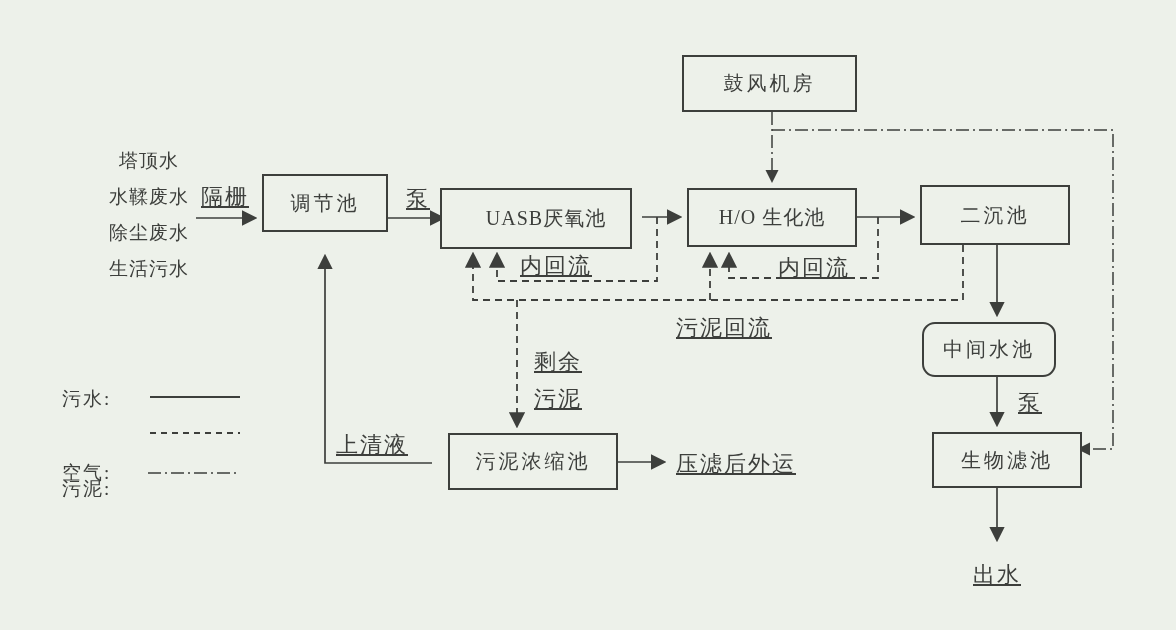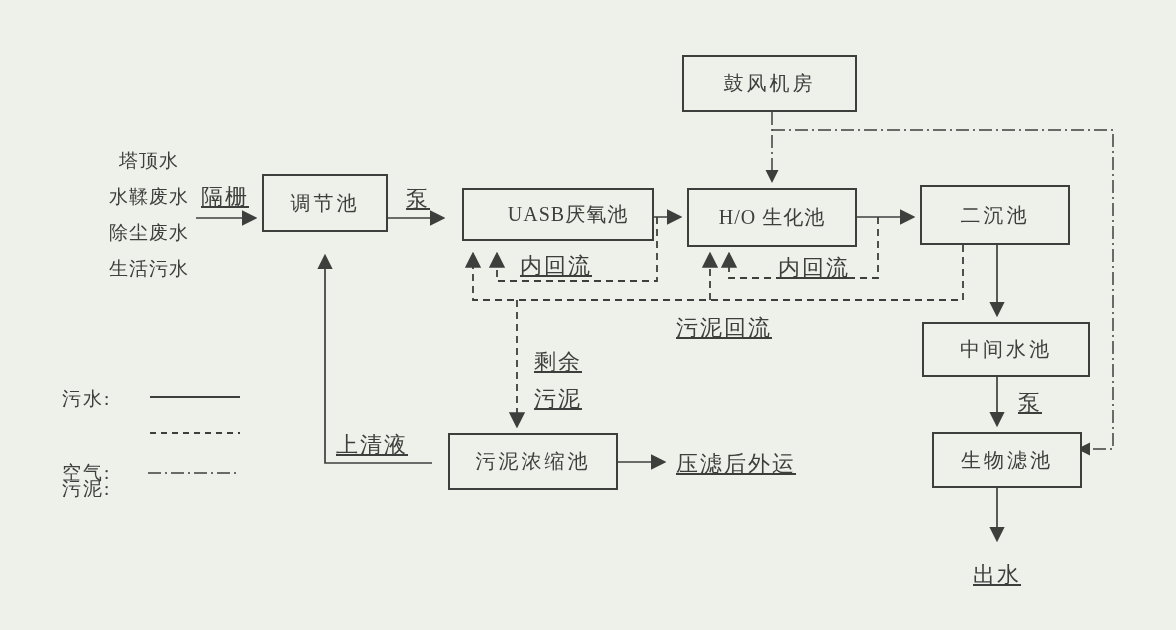--- a/index.html
+++ b/index.html
@@ -85,24 +85,24 @@
 
   <div class="influent">
     <span>塔顶水</span>
     <span>水鞣废水</span>
     <span>除尘废水</span>
     <span>生活污水</span>
   </div>
 
   <div class="box" style="left:682px;top:55px;width:175px;height:57px;">鼓风机房</div>
   <div class="box" style="left:262px;top:174px;width:126px;height:58px;">调节池</div>
-  <div class="box" style="left:462px;top:188px;width:192px;height:53px;letter-spacing:1px;padding-left:20px;">UASB厌氧池</div>
+  <div class="box" style="left:440px;top:188px;width:192px;height:61px;letter-spacing:1px;padding-left:20px;">UASB厌氧池</div>
   <div class="box" style="left:687px;top:188px;width:170px;height:59px;letter-spacing:1px;">H/O 生化池</div>
   <div class="box" style="left:920px;top:185px;width:150px;height:60px;">二沉池</div>
-  <div class="box" style="left:922px;top:322px;width:168px;height:55px;">中间水池</div>
+  <div class="box" style="left:922px;top:322px;width:134px;height:55px;border-radius:13px;">中间水池</div>
   <div class="box" style="left:922px;top:432px;width:150px;height:56px;margin-left:10px;">生物滤池</div>
   <div class="box" style="left:432px;top:433px;width:170px;height:57px;margin-left:16px;">污泥浓缩池</div>
 
   <span class="lbl" style="left:201px;top:186px;">隔栅</span>
   <span class="lbl" style="left:406px;top:188px;">泵</span>
   <span class="lbl" style="left:520px;top:255px;">内回流</span>
   <span class="lbl" style="left:778px;top:257px;">内回流</span>
   <span class="lbl" style="left:676px;top:317px;text-align:center;">污泥回流</span>
   <span class="lbl" style="left:534px;top:351px;">剩余</span>
   <span class="lbl" style="left:534px;top:388px;">污泥</span>

